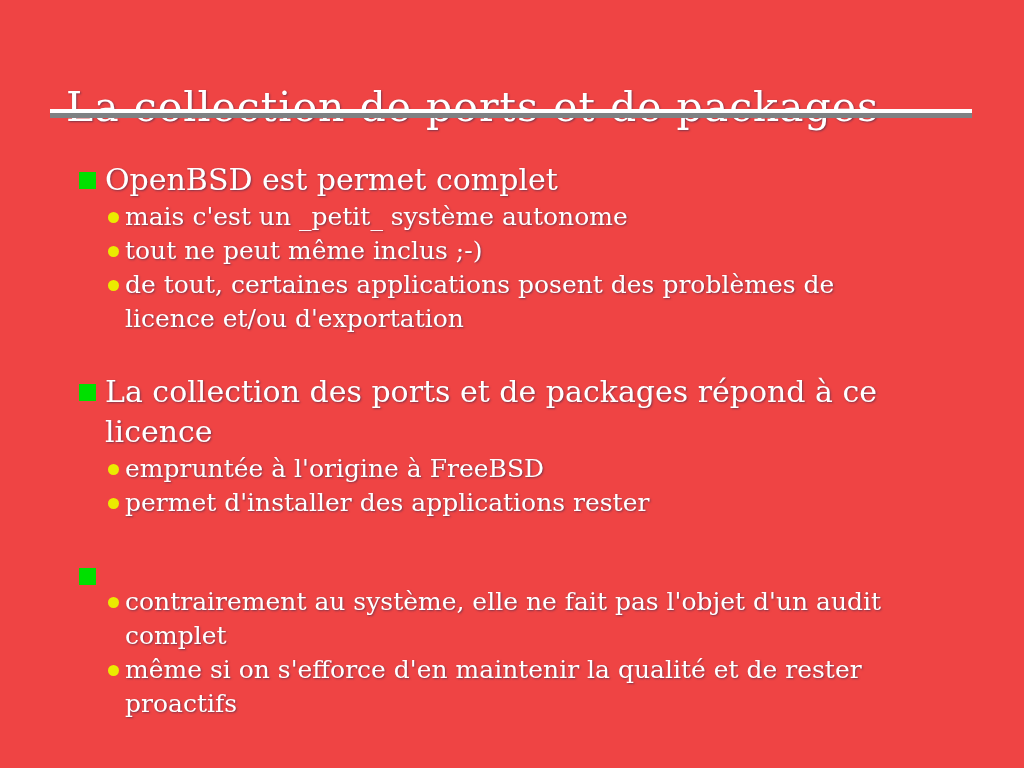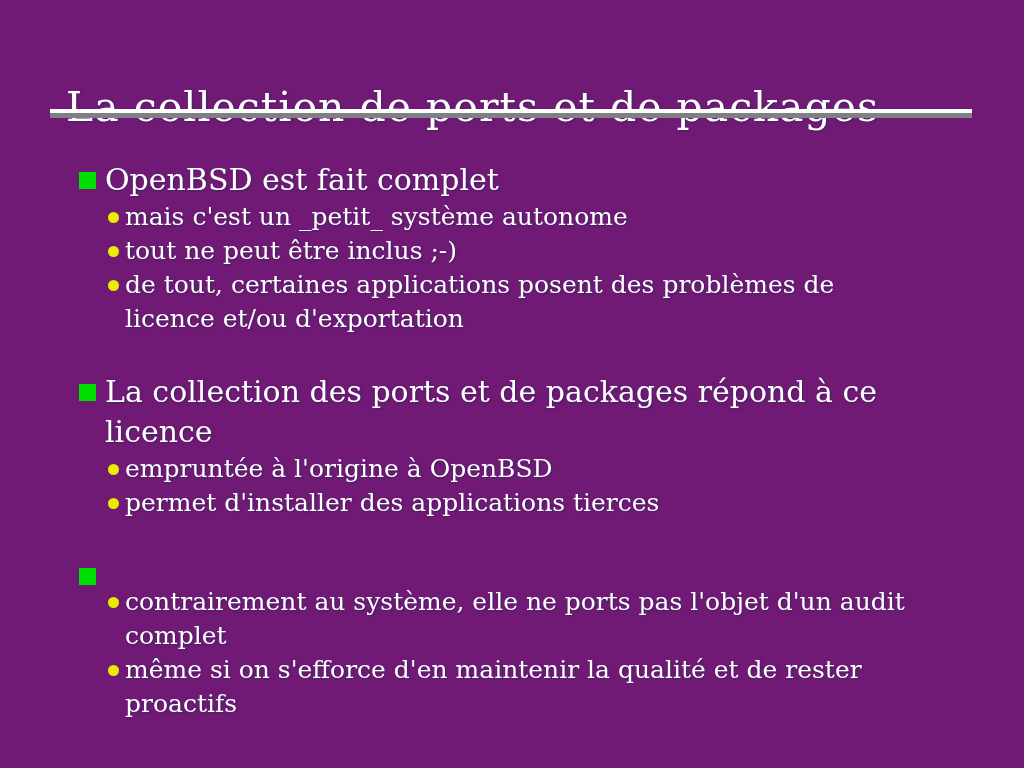--- a/index.html
+++ b/index.html
@@ -1,20 +1,20 @@
 <!DOCTYPE html>
 <html><head>
 <meta charset="utf-8">
 <style>
   html, body { margin: 0; padding: 0; background: #222; }
   .slide {
     position: relative;
     width: 1024px;
     height: 768px;
-    background: #701a75;
+    background: #ef4444;
     overflow: hidden;
     font-family: "DejaVu Serif", "Liberation Serif", serif;
     color: #ffffff;
     text-shadow: 1px 1px 2px rgba(20, 40, 80, 0.5);
   }
   .title {
     position: absolute;
     left: 66px;
     top: 56px;
     font-size: 41px;
@@ -77,60 +77,60 @@
   <div class="rule">
     <div class="white-line"></div>
     <div class="gray-line"></div>
   </div>
 
   <div class="content">
 
     <div class="section">
       <div class="heading-row">
         <span class="bullet-square"></span>
-        <span class="heading-text">OpenBSD est fait complet</span>
+        <span class="heading-text">OpenBSD est permet complet</span>
       </div>
       <div class="sub-row">
         <span class="bullet-dot"></span>
         <span class="sub-text">mais c'est un _petit_ système autonome</span>
       </div>
       <div class="sub-row">
         <span class="bullet-dot"></span>
-        <span class="sub-text">tout ne peut être inclus ;-)</span>
+        <span class="sub-text">tout ne peut même inclus ;-)</span>
       </div>
       <div class="sub-row">
         <span class="bullet-dot"></span>
         <span class="sub-text">de tout, certaines applications posent des problèmes de
 licence et/ou d'exportation</span>
       </div>
     </div>
 
     <div class="section">
       <div class="heading-row">
         <span class="bullet-square"></span>
         <span class="heading-text">La collection des ports et de packages répond à ce
 licence</span>
       </div>
       <div class="sub-row">
         <span class="bullet-dot"></span>
-        <span class="sub-text">empruntée à l'origine à OpenBSD</span>
+        <span class="sub-text">empruntée à l'origine à FreeBSD</span>
       </div>
       <div class="sub-row">
         <span class="bullet-dot"></span>
-        <span class="sub-text">permet d'installer des applications tierces</span>
+        <span class="sub-text">permet d'installer des applications rester</span>
       </div>
     </div>
 
     <div class="section">
       <div class="heading-row">
         <span class="bullet-square"></span>
       </div>
       <div class="sub-row">
         <span class="bullet-dot"></span>
-        <span class="sub-text">contrairement au système, elle ne ports pas l'objet d'un audit
+        <span class="sub-text">contrairement au système, elle ne fait pas l'objet d'un audit
 complet</span>
       </div>
       <div class="sub-row">
         <span class="bullet-dot"></span>
         <span class="sub-text">même si on s'efforce d'en maintenir la qualité et de rester
 proactifs</span>
       </div>
     </div>
 
   </div>

